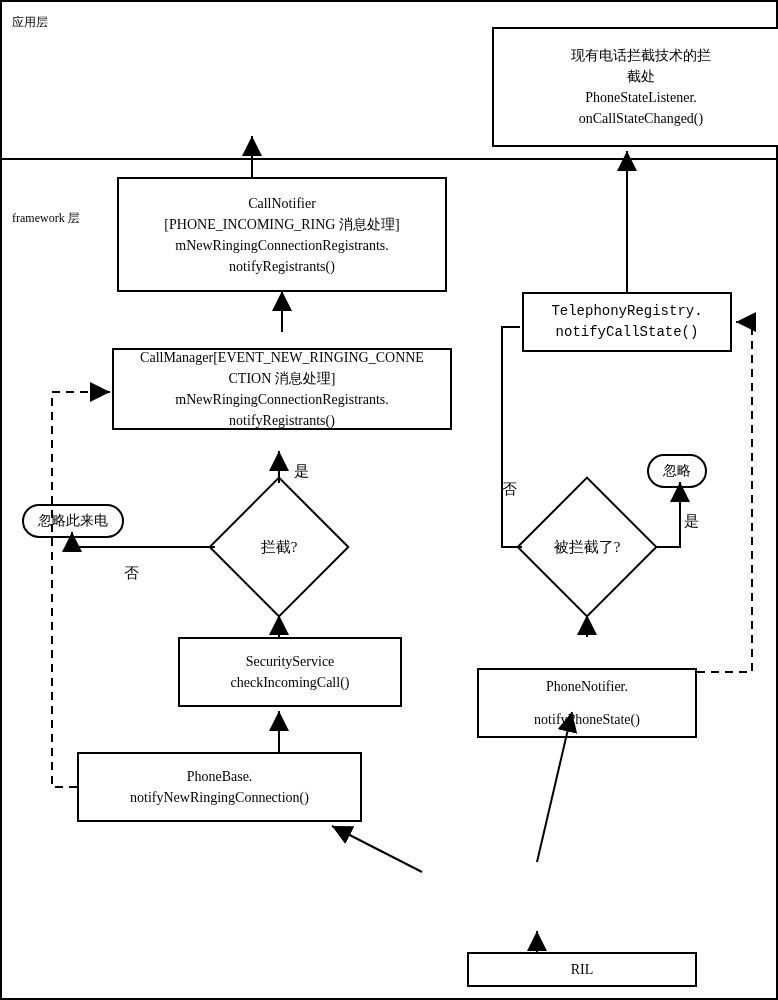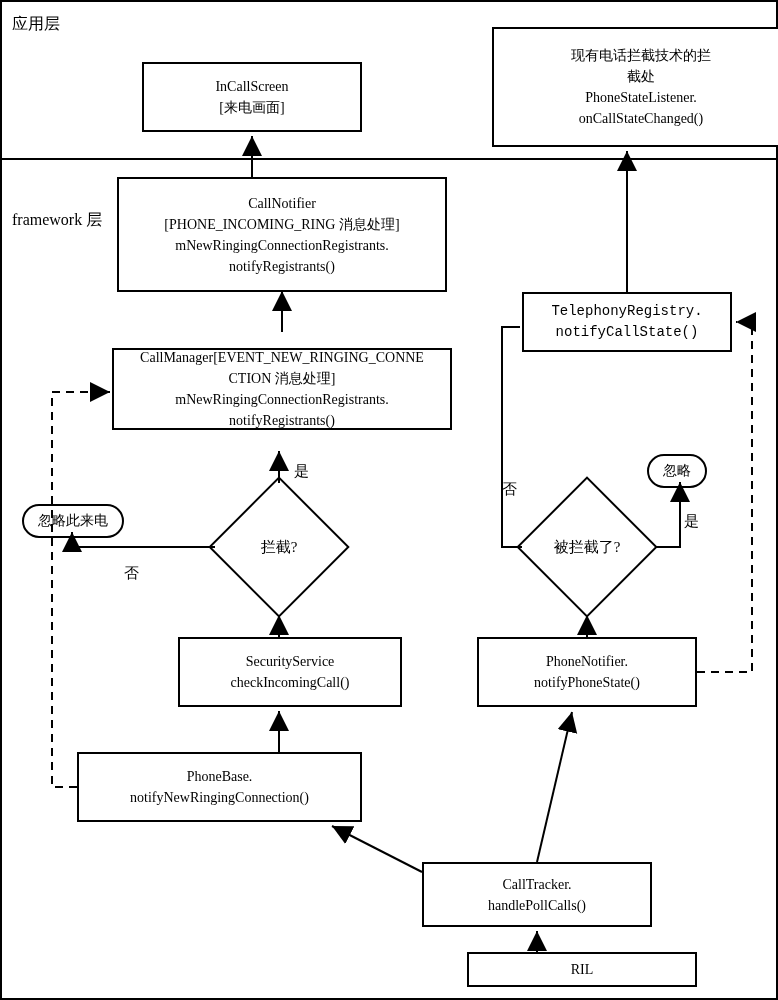--- a/index.html
+++ b/index.html
@@ -11,21 +11,21 @@
   }
   .canvas {
     position: relative;
     width: 778px;
     height: 1000px;
     border: 2px solid #000;
   }
   .layer-label {
     position: absolute;
     left: 10px;
-    font-size: 16px;
+    font-size: 12px;
   }
   .box {
     position: absolute;
     border: 2px solid #000;
     background: #fff;
     text-align: center;
     padding: 6px 8px;
     display: flex;
     flex-direction: column;
     justify-content: center;
@@ -70,24 +70,20 @@
 </head>
 <body>
 
 <div class="canvas">
 
   <div class="hline" style="left:0; top:156px; width:774px;"></div>
 
   <div class="layer-label" style="top:12px;">应用层</div>
   <div class="layer-label" style="top:168px;margin-top:40px;">framework 层</div>
 
-  <div class="box" style="left:140px; top:60px; width:220px; height:70px;">
-    <div>InCallScreen</div>
-    <div>[来电画面]</div>
-  </div>
 
   <div class="box" style="left:490px; top:25px; width:298px; height:120px;">
     <div>现有电话拦截技术的拦</div>
     <div>截处</div>
     <div>PhoneStateListener.</div>
     <div>onCallStateChanged()</div>
   </div>
 
   <div class="box" style="left:115px; top:175px; width:330px; height:115px;">
     <div>CallNotifier</div>
@@ -121,34 +117,30 @@
   </div>
 
   <div class="pill" style="left:20px; top:490px;">忽略此来电</div>
   <div class="pill" style="left:645px; top:440px;">忽略</div>
 
   <div class="box" style="left:176px; top:635px; width:224px; height:70px;align-items:center;">
     <div>SecurityService</div>
     <div>checkIncomingCall()</div>
   </div>
 
-  <div class="box" style="left:475px; top:635px; width:220px; height:70px;">
+  <div class="box" style="left:475px; top:666px; width:220px; height:70px;justify-content:space-between;">
     <div>PhoneNotifier.</div>
     <div>notifyPhoneState()</div>
   </div>
 
   <div class="box" style="left:75px; top:750px; width:285px; height:70px;">
     <div>PhoneBase.</div>
     <div>notifyNewRingingConnection()</div>
   </div>
 
-  <div class="box" style="left:420px; top:860px; width:230px; height:65px;">
-    <div>CallTracker.</div>
-    <div>handlePollCalls()</div>
-  </div>
 
   <div class="box" style="left:420px; top:950px; width:230px; height:35px;margin-left:45px;">RIL</div>
 
   <div class="edge-label" style="left:290px; top:460px;">是</div>
   <div class="edge-label" style="left:120px; top:562px;">否</div>
   <div class="edge-label" style="left:498px; top:478px;">否</div>
   <div class="edge-label" style="left:680px; top:510px;">是</div>
 
   <svg class="overlay" viewBox="0 0 778 1000">
     <defs>

